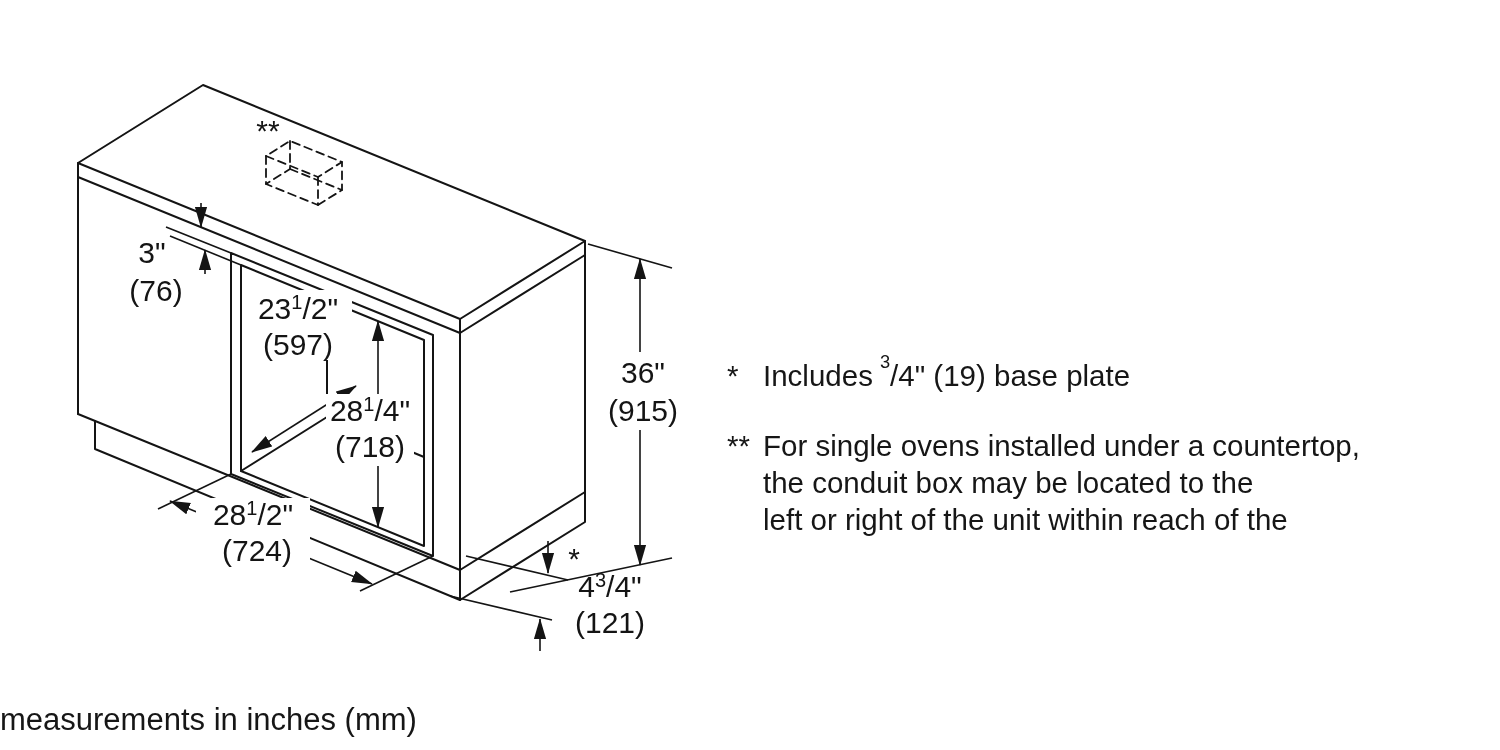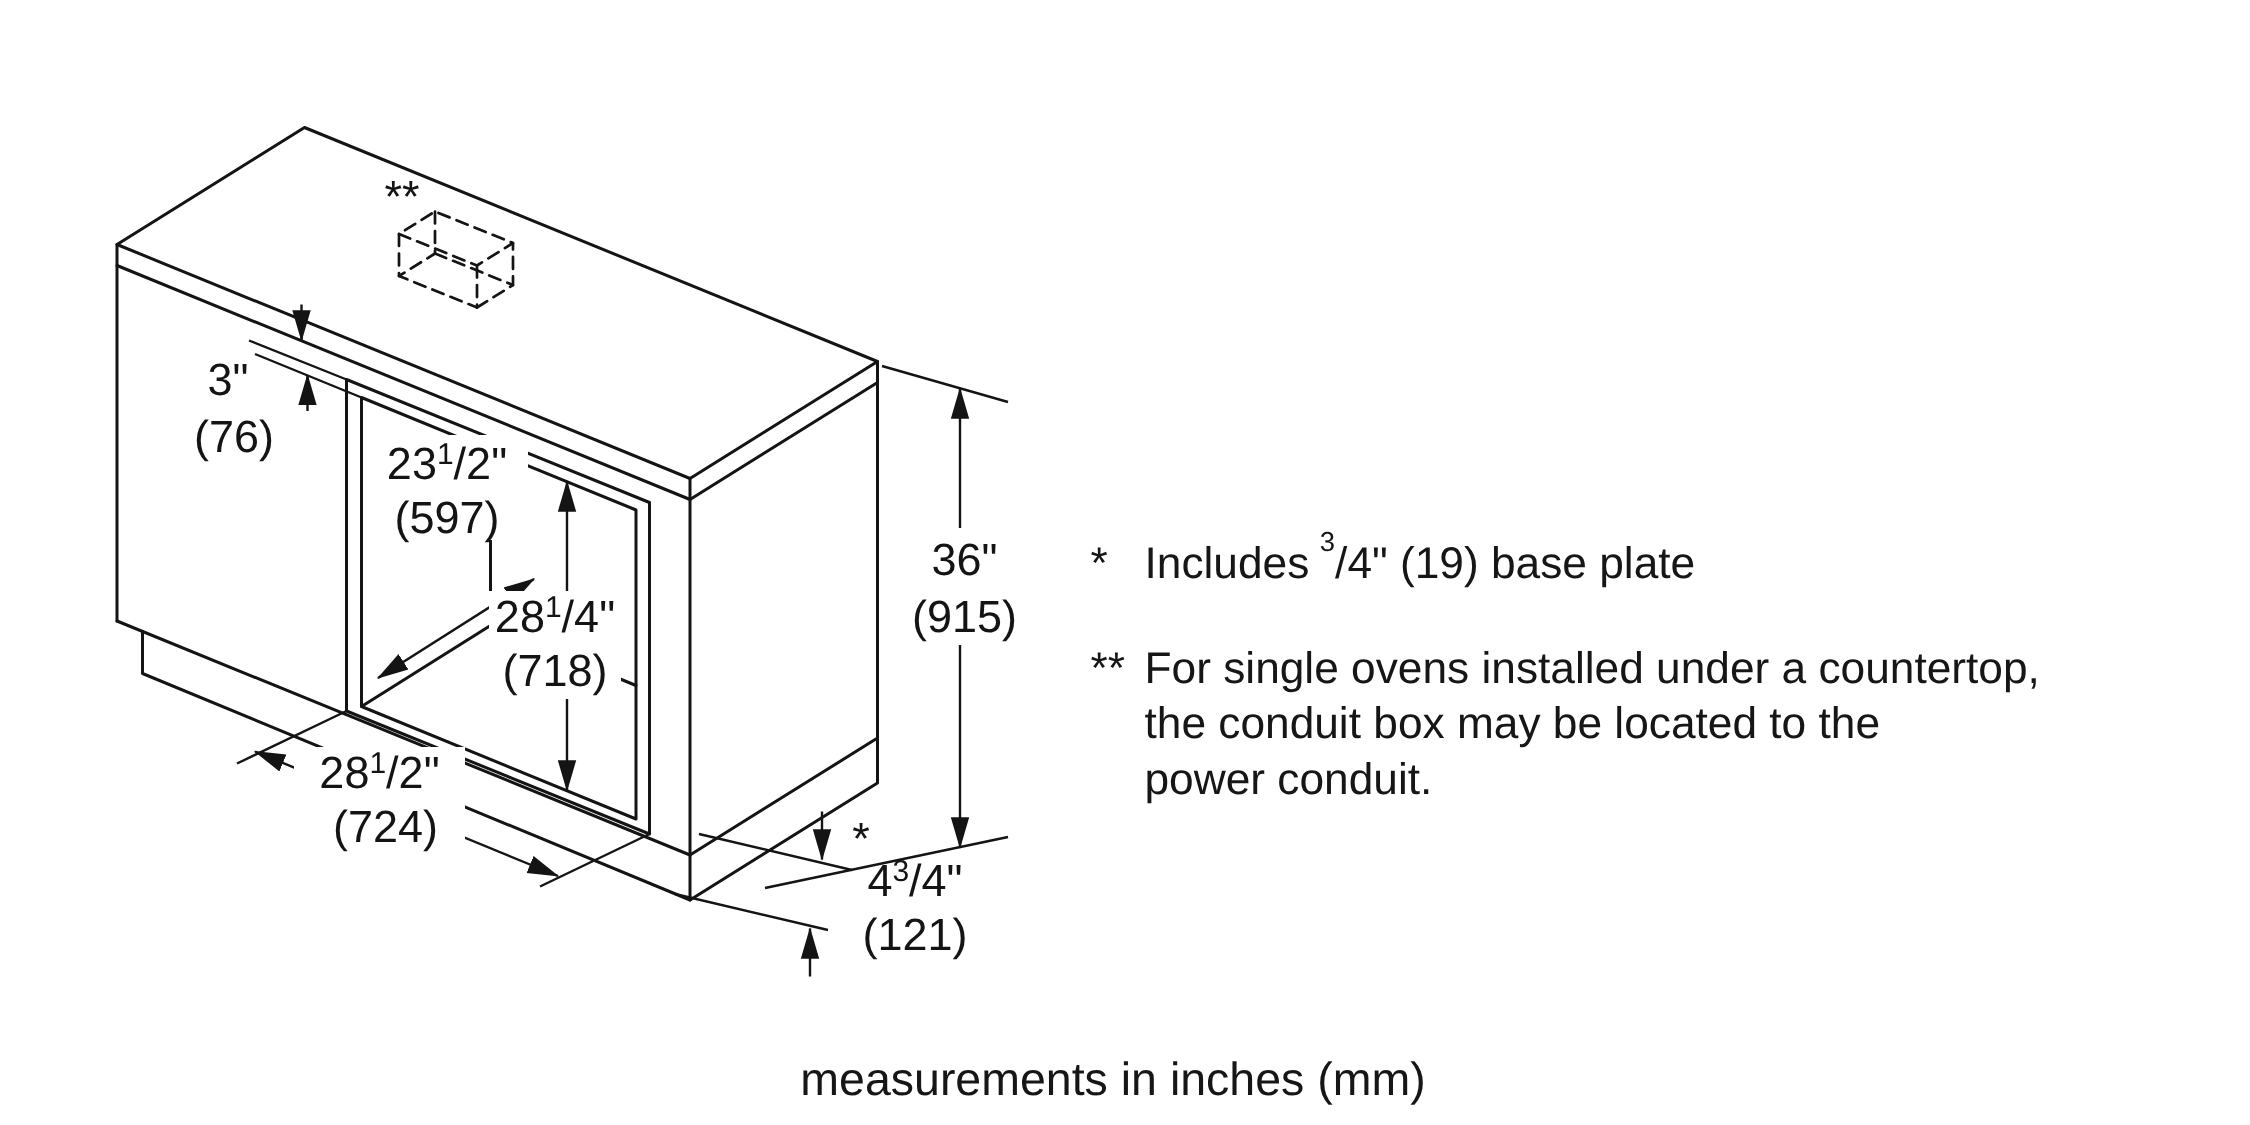--- a/index.html
+++ b/index.html
@@ -12,21 +12,21 @@
   .dash{stroke-dasharray:8 5;stroke-width:1.8;}
   .dim{fill:none;stroke:#141414;stroke-width:1.6;stroke-linecap:butt;}
   .mask{fill:#ffffff;stroke:none;}
   text{font-family:"Liberation Sans",sans-serif;font-size:30px;fill:#141414;text-anchor:middle;}
   .sup{font-size:20px;}
   .notes{position:absolute;left:727px;top:357px;font-size:29.5px;line-height:37px;color:#161616;width:740px;}
   .note{display:flex;align-items:flex-start;}
   .marker{width:36px;flex:0 0 36px;}
   .note-gap{margin-top:33px;}
   .ntext sup{font-size:0.62em;line-height:0;position:relative;top:-0.42em;margin-left:7px;}
-  .footer{position:absolute;left:0;right:16px;top:702px;text-align:center;font-size:31px;color:#161616;}
+  .footer{position:absolute;left:0;right:16px;top:702px;text-align:left;font-size:31px;color:#161616;}
 </style>
 </head>
 <body>
 
 <svg width="1500" height="750" viewBox="0 0 1500 750">
   <defs>
     <marker id="ah" viewBox="0 0 12 8" refX="11.5" refY="4" markerWidth="21" markerHeight="14" markerUnits="userSpaceOnUse" orient="auto-start-reverse">
       <path d="M0,0.5 L12,4 L0,7.5 Z" fill="#141414"></path>
     </marker>
   </defs>
@@ -131,18 +131,18 @@
 <div class="notes">
   <div class="note">
     <span class="marker">*</span>
     <div class="ntext"><span>Includes</span><sup>3</sup><span>/4" (19) base plate</span></div>
   </div>
   <div class="note note-gap">
     <span class="marker">**</span>
     <div class="ntext">
       <div>For single ovens installed under a countertop,</div>
       <div>the conduit box may be located to the</div>
-      <div>power conduit.</div>
+      <div>left or right of the unit within reach of the</div>
     </div>
   </div>
 </div>
 
 <div class="footer">measurements in inches (mm)</div>
 
 </body></html>

